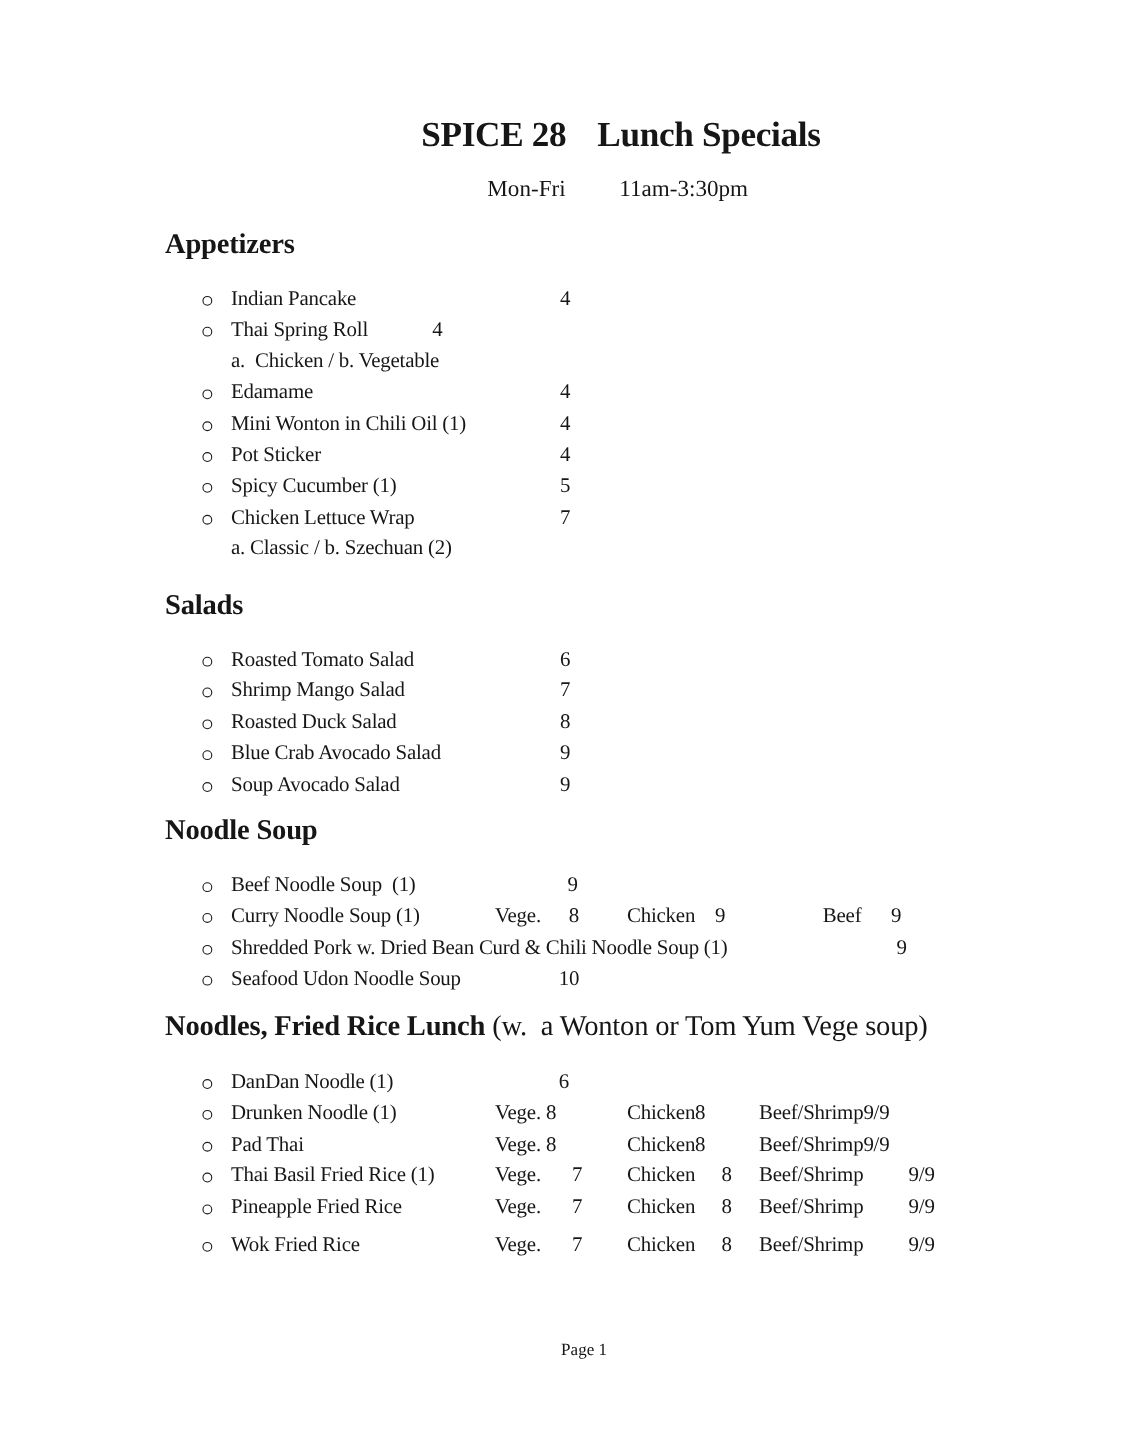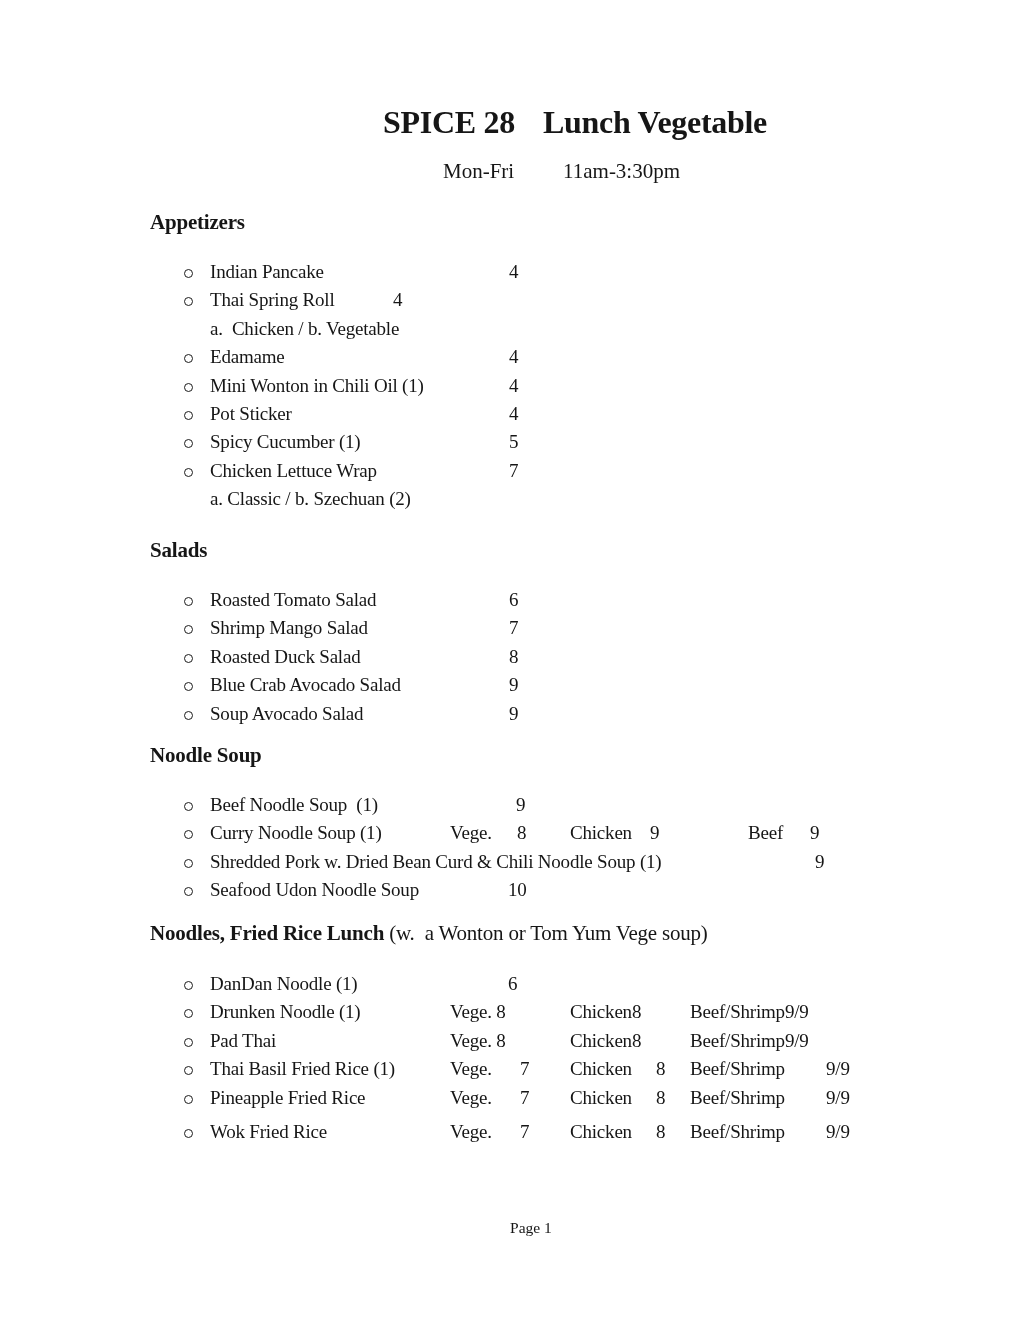--- a/index.html
+++ b/index.html
@@ -16,21 +16,21 @@
     font-size:32px;font-weight:700;line-height:1;
     letter-spacing:-0.3px;white-space:pre;
   }
   .subtitle-part{
     position:absolute;
     font-size:21px;line-height:1;white-space:pre;
   }
   .section{position:absolute;left:0;width:100%;}
   .heading-row{
     position:absolute;left:150px;top:0;
-    font-size:21px;line-height:28.4px;white-space:pre;letter-spacing:-0.2px;
+    font-size:26px;line-height:28.4px;white-space:pre;letter-spacing:-0.2px;
   }
   .heading{font-weight:700;}
   .heading-note{font-weight:400;}
   .menu-row{
     position:absolute;left:0;width:100%;height:28.4px;
     font-size:19px;line-height:28.4px;letter-spacing:-0.2px;
   }
   .bullet{
     position:absolute;left:184px;top:11px;
     width:9px;height:9px;box-sizing:border-box;
@@ -41,21 +41,21 @@
   .footer{
     position:absolute;top:1220px;left:0;width:100%;
     text-align:center;font-size:15.5px;line-height:1;padding-left:21px;
   }
 </style>
 </head>
 <body>
 
 <div class="page">
   <span class="title-part" style="left:383px;top:106px">SPICE 28</span>
-  <span class="title-part" style="left:543px;top:106px">Lunch Vegetable</span>
+  <span class="title-part" style="left:543px;top:106px">Lunch Specials</span>
 
   <span class="subtitle-part" style="left:443px;top:161px">Mon-Fri</span>
   <span class="subtitle-part" style="left:563px;top:161px">11am-3:30pm</span>
 
   <div id="sections">
       <div class="section" style="top: 208px;">
         <div class="heading-row"><span class="heading">Appetizers</span></div>
         <div class="menu-row" style="top: 50px;">
           <span class="bullet"></span>
           <span class="name">Indian Pancake</span>

